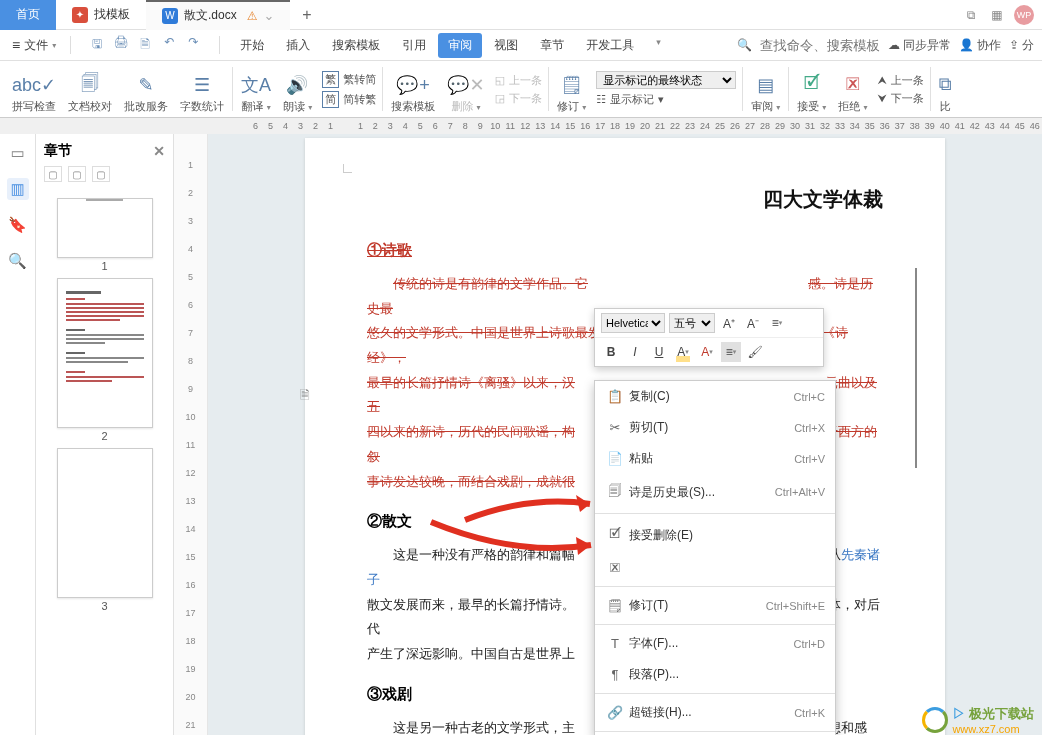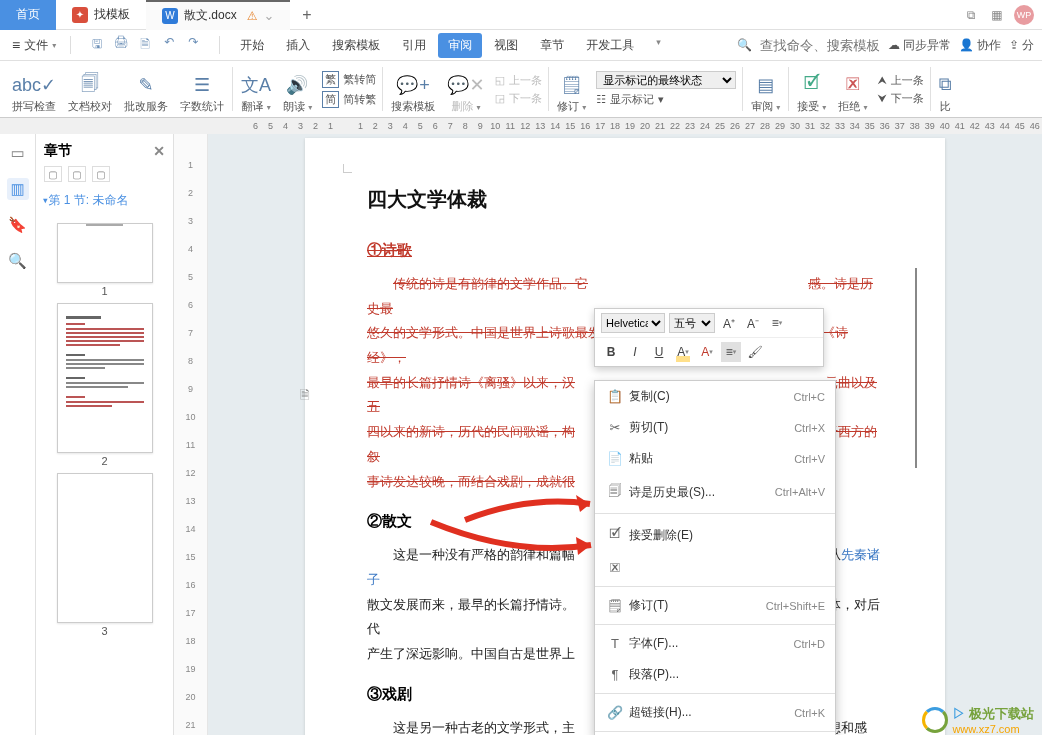--- a/index.html
+++ b/index.html
@@ -76,21 +76,21 @@
 .sections-panel .thumb.p3 { height: 150px; }
 
 
 .vruler { width: 34px; background: #fafafa; border-right: 1px solid #e5e5e5; font-size: 9px; color: #888; display: flex; flex-direction: column; align-items: center; padding-top: 8px; gap: 18px; }
 
 
 .canvas { flex: 1; background: #e6ecef; overflow: auto; position: relative; }
 .page { width: 640px; background: #fff; margin: 4px auto 20px; box-shadow: 0 1px 3px rgba(0,0,0,.15); padding: 48px 62px; position: relative; min-height: 680px; }
 .page .pg-corner { position: absolute; left: 38px; top: 26px; width: 0; height: 0; border-top: 1px solid #ccc; border-right: 1px solid #ccc; padding: 4px; transform: rotate(180deg);}
 .page .rev-bar { position: absolute; right: 28px; top: 130px; width: 2px; height: 200px; background: #888; }
-.page h1 { font-size: 20px; font-weight: bold; color: #111; margin-bottom: 28px; }
+.page h1 { font-size: 20px; font-weight: bold; color: #111; margin-bottom: 28px; text-align: right; }
 .page h2 { font-size: 15px; font-weight: bold; margin: 18px 0 12px; }
 .page h2.struck { color: #c0392b; text-decoration: line-through underline; }
 .page p { font-size: 13px; line-height: 1.9; color: #222; text-indent: 2em; }
 .page p.struck { color: #c0392b; text-decoration: line-through; }
 .page p .link { color: #3b78c4; }
 
 
 .mini-toolbar { position: absolute; left: 594px; top: 308px; width: 230px; background: #fff; border: 1px solid #ccc; box-shadow: 0 3px 8px rgba(0,0,0,.2); z-index: 40; }
 .mini-toolbar .row1 { display: flex; align-items: center; padding: 4px 6px; gap: 4px; border-bottom: 1px solid #eee; }
 .mini-toolbar select { border: 1px solid #ccc; font-size: 11px; height: 20px; }
@@ -356,21 +356,20 @@
   <div class="sections-panel">
     <div class="hdr">
       <span>章节</span>
       <span class="close">✕</span>
     </div>
     <div class="tools">
       <span class="t">▢</span>
       <span class="t">▢</span>
       <span class="t">▢</span>
     </div>
-    <div class="sect-label">第 1 节: 未命名</div>
     <div class="thumbs">
       <div class="thumb p1">
           <div class="p1-inner">
             <div style="height:2px;background:#aaa;width:40%;margin:0 auto;"></div>
           </div>
         </div>
       <div class="thumb-num">1</div>
       <div class="thumb p2">
         <div style="height:3px;background:#666;width:45%;margin-bottom:4px;"></div>
         <div style="height:2px;background:#b55;width:25%;margin-bottom:3px;"></div>

